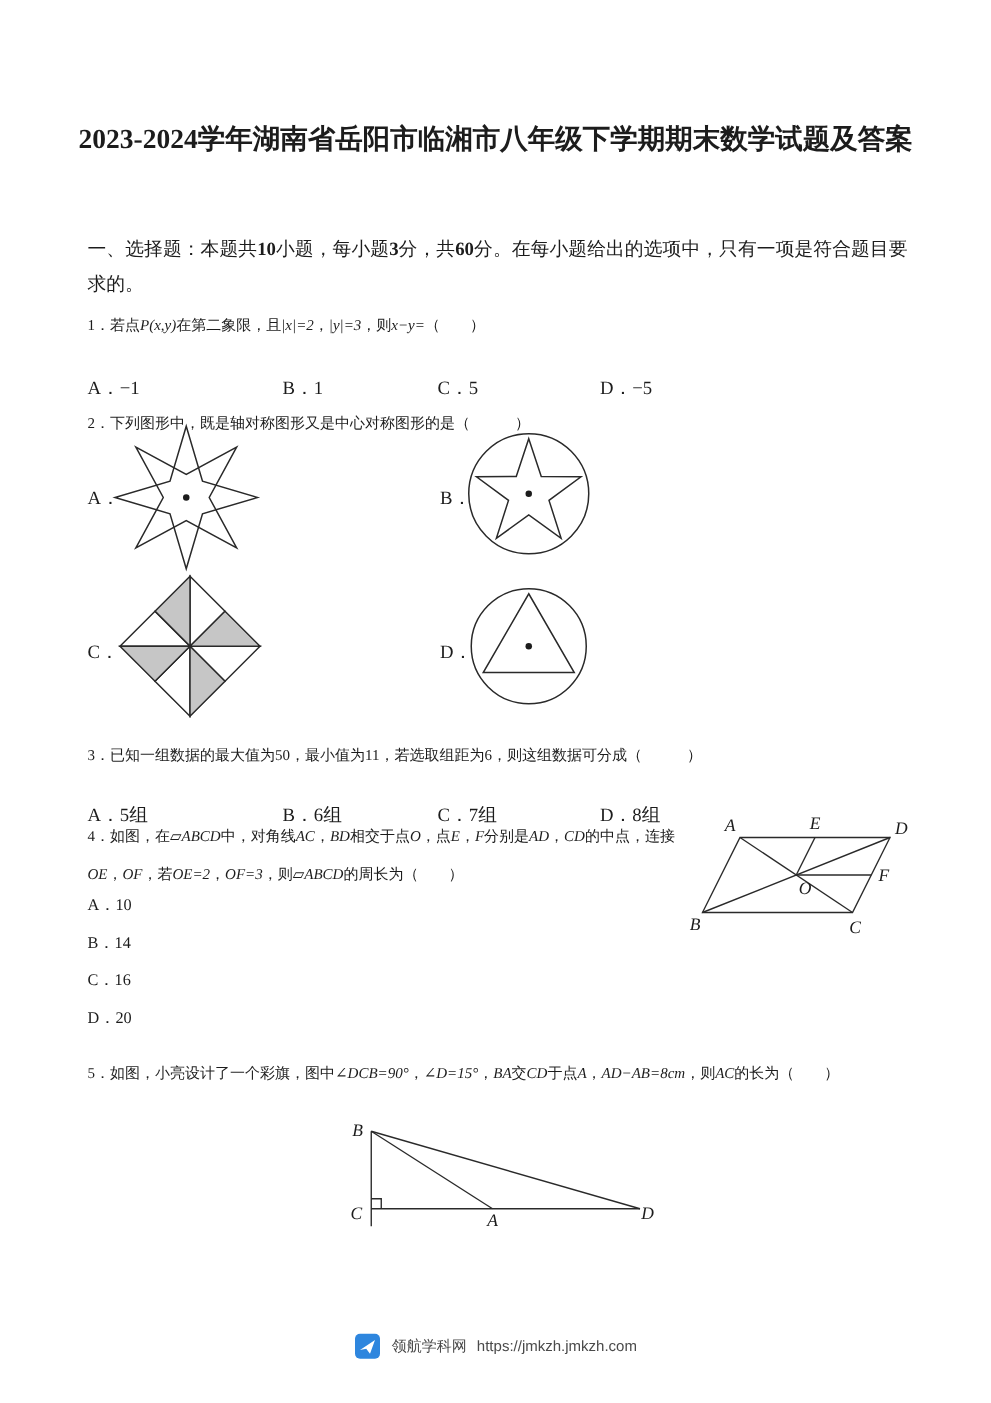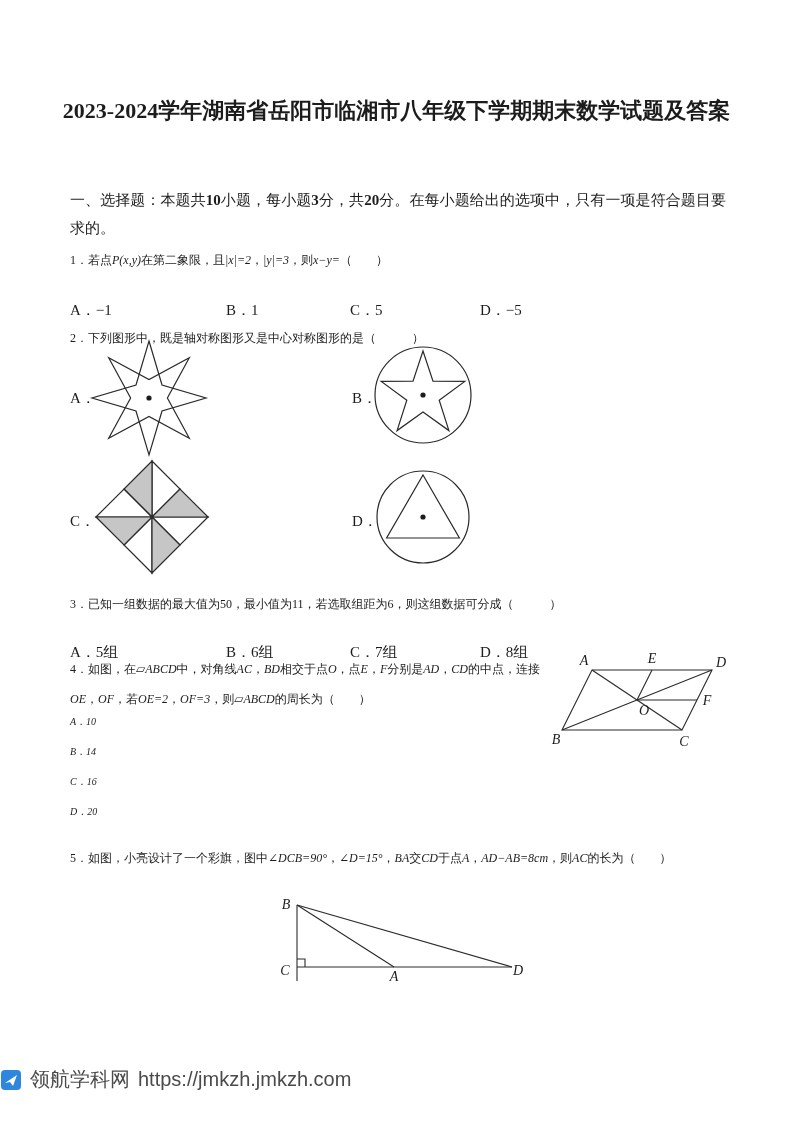--- a/index.html
+++ b/index.html
@@ -16,45 +16,45 @@
     font-size:22px; font-weight:700; text-align:center; line-height:38px;
   }
   .bodytext { font-size:15px; line-height:28px; text-align:justify; }
   .stem { font-size:12px; line-height:28px; }
   .math { font-style:italic; }
   .b { font-weight:700; }
   .opt-row { display:flex; font-size:15px;margin-top:19px; }
   .opt-row .c1 { width:156px; }
   .opt-row .c2 { width:124px; }
   .opt-row .c3 { width:130px; }
-  .vopts div { height:30px; font-size:10px;font-style:italic; }
+  .vopts div { height:30px; font-size:13px; }
   .figlabel { font-size:15px; }
   svg { display:block; }
   .ln  { stroke:#2a2a2a; stroke-width:1.2; fill:none; }
   .sline { stroke:#2a2a2a; stroke-width:1.2; }
   .thin { stroke:#2a2a2a; stroke-width:1.1; fill:none; }
   .vlabel {
     font-family:"Liberation Serif","DejaVu Serif",serif;
     font-style:italic; font-size:14px; fill:#1c1c1c;
   }
   .footer {
     left:0; top:1066px; width:793px;
-    display:flex; align-items:center; gap:8px;
+    display:flex; align-items:center; justify-content:center; gap:8px;
     font-family:"Liberation Sans","DejaVu Sans",sans-serif;
-    font-size:20px; color:#4a4a4a;
+    font-size:12px; color:#4a4a4a;
   }
 </style>
 </head>
 <body>
 
 <div class="page">
 
   <h1 class="abs title">2023-2024学年湖南省岳阳市临湘市八年级下学期期末数学试题及答案</h1>
 
-  <p class="abs bodytext" style="left:70px; top:186px; width:656px;"><span>一、选择题：本题共</span><span class="b">10</span><span>小题，每小题</span><span class="b">3</span><span>分，共</span><span class="b">20</span><span>分。在每小题给出的选项中，只有一项是符合题目要求的。</span></p>
+  <p class="abs bodytext" style="left:70px; top:186px; width:656px;"><span>一、选择题：本题共</span><span class="b">10</span><span>小题，每小题</span><span class="b">3</span><span>分，共</span><span class="b">60</span><span>分。在每小题给出的选项中，只有一项是符合题目要求的。</span></p>
 
   <div>
     <p class="abs stem" style="left:70px; top:246px; width:656px;"><span>1．若点</span><span class="math">P(x,y)</span><span>在第二象限，且</span><span class="math">|x|=2</span><span>，</span><span class="math">|y|=3</span><span>，则</span><span class="math">x−y=</span><span>（　　）</span></p>
     <div class="abs opt-row" style="left:70px; top:282px; width:656px;">
       <span class="c1">A．−1</span>
       <span class="c2">B．1</span>
       <span class="c3">C．5</span>
       <span class="c4">D．−5</span>
     </div>
   </div>

